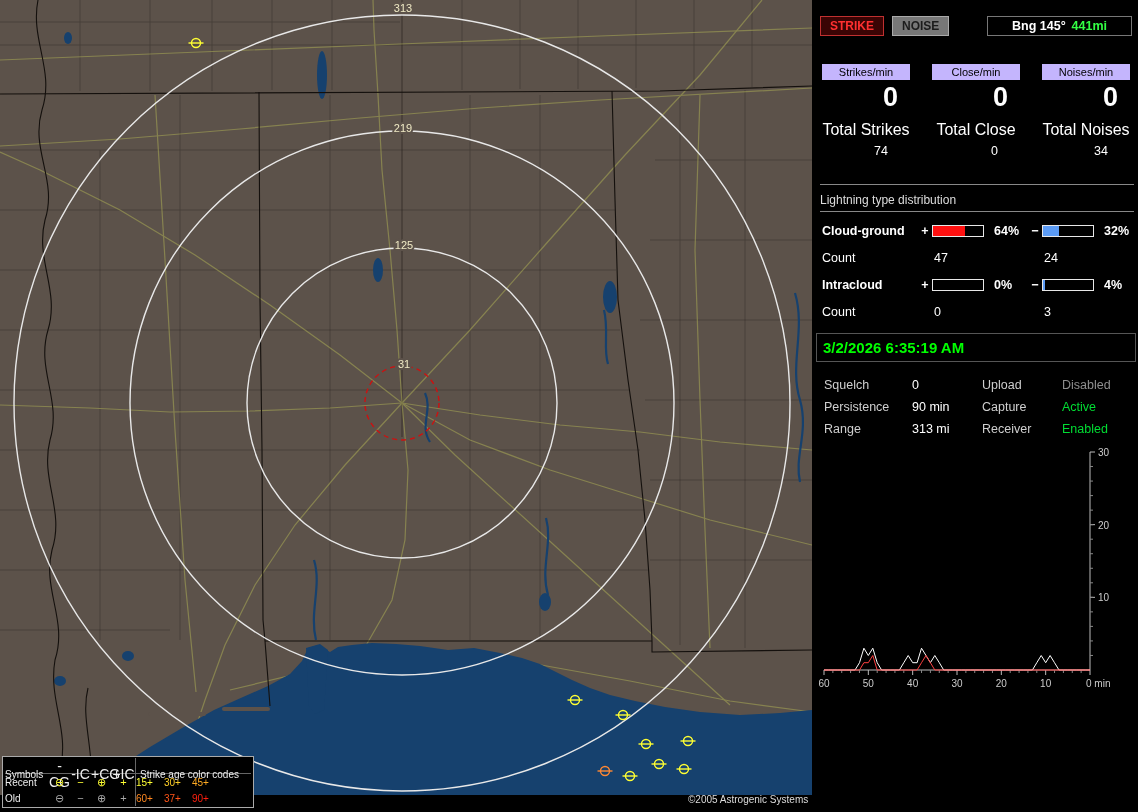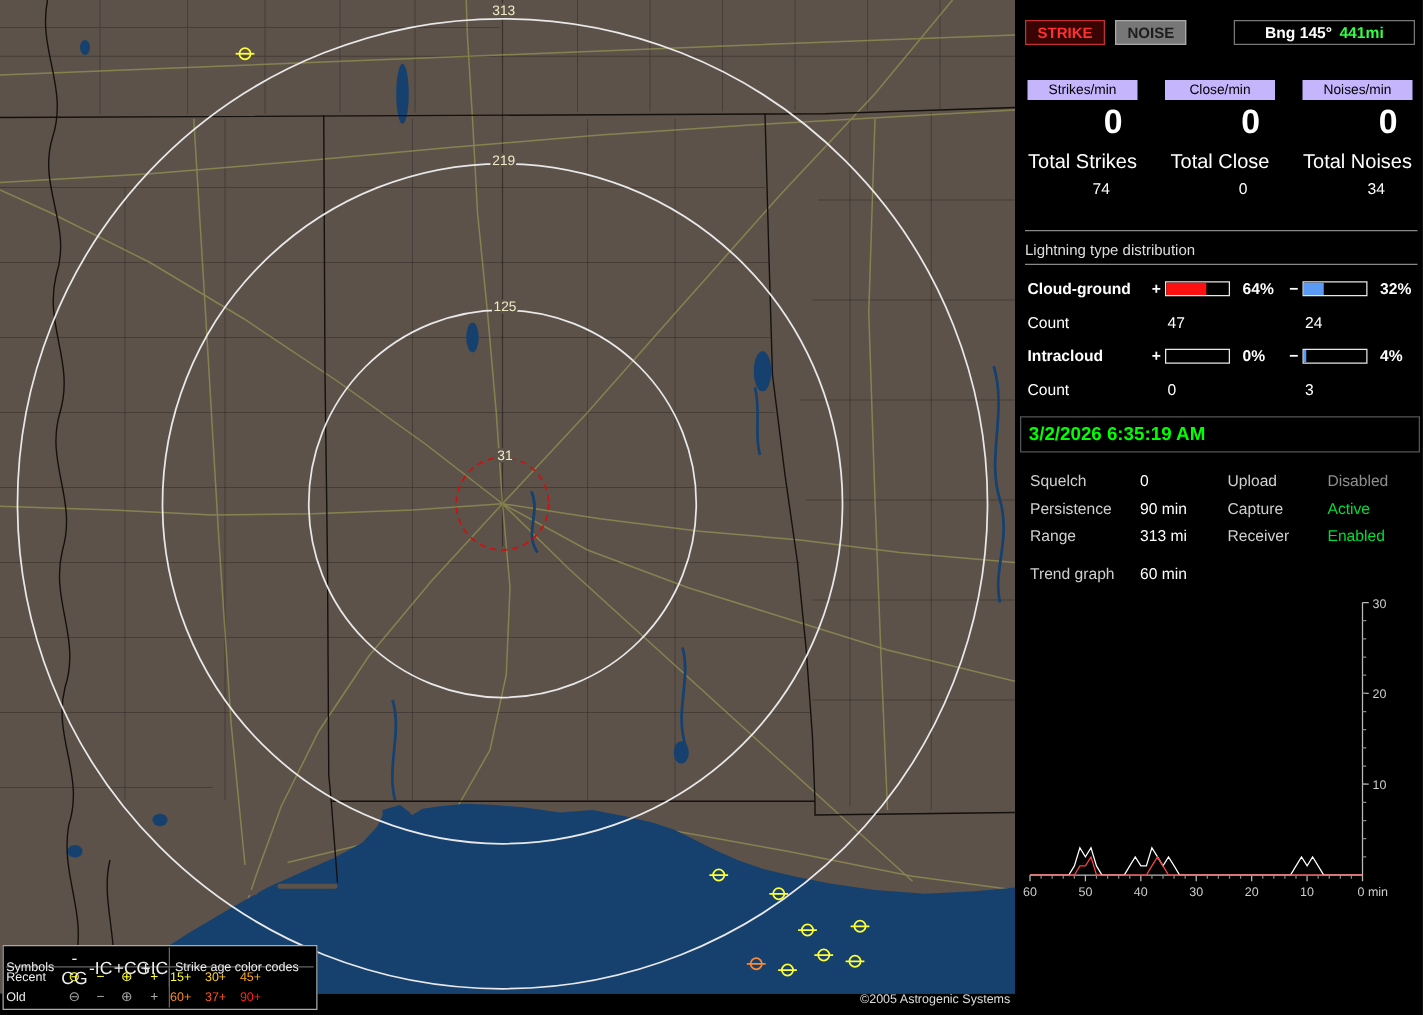--- a/index.html
+++ b/index.html
@@ -335,24 +335,20 @@
       <span class="k">Capture</span>
       <span class="v green">Active</span>
 
       <span class="k">Range</span>
       <span class="v">313 mi</span>
       <span class="k">Receiver</span>
       <span class="v green">Enabled</span>
     </div>
 
 
-    <div class="settings-grid g3">
-      <span class="k">Trend graph</span>
-      <span class="v">60 min</span>
-    </div>
 
     <svg id="trend-svg" width="312" height="260" viewBox="0 0 312 260">
         <line x1="6" y1="228" x2="272" y2="228" stroke="#bbb"></line>
         <line x1="272" y1="10" x2="272" y2="228" stroke="#bbb"></line>
         <line x1="272" x2="277" y1="155.33333333333331" y2="155.33333333333331" stroke="#bbb"></line>
         <text x="280" y="159.33333333333331">10</text>
         <line x1="272" x2="277" y1="82.66666666666666" y2="82.66666666666666" stroke="#bbb"></line>
         <text x="280" y="86.66666666666666">20</text>
         <line x1="272" x2="277" y1="10" y2="10" stroke="#bbb"></line>
         <text x="280" y="14">30</text>

